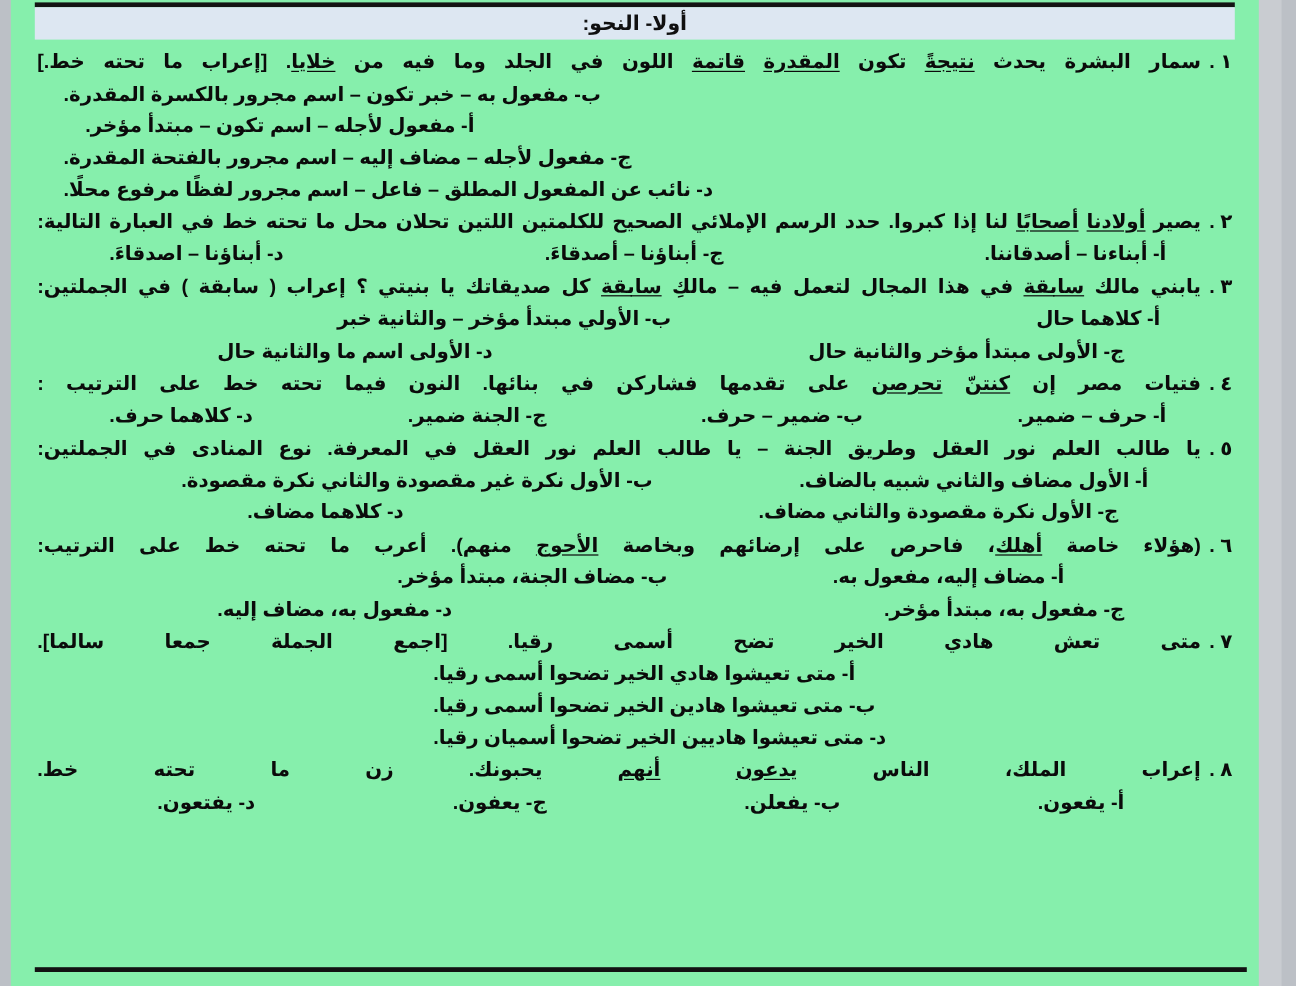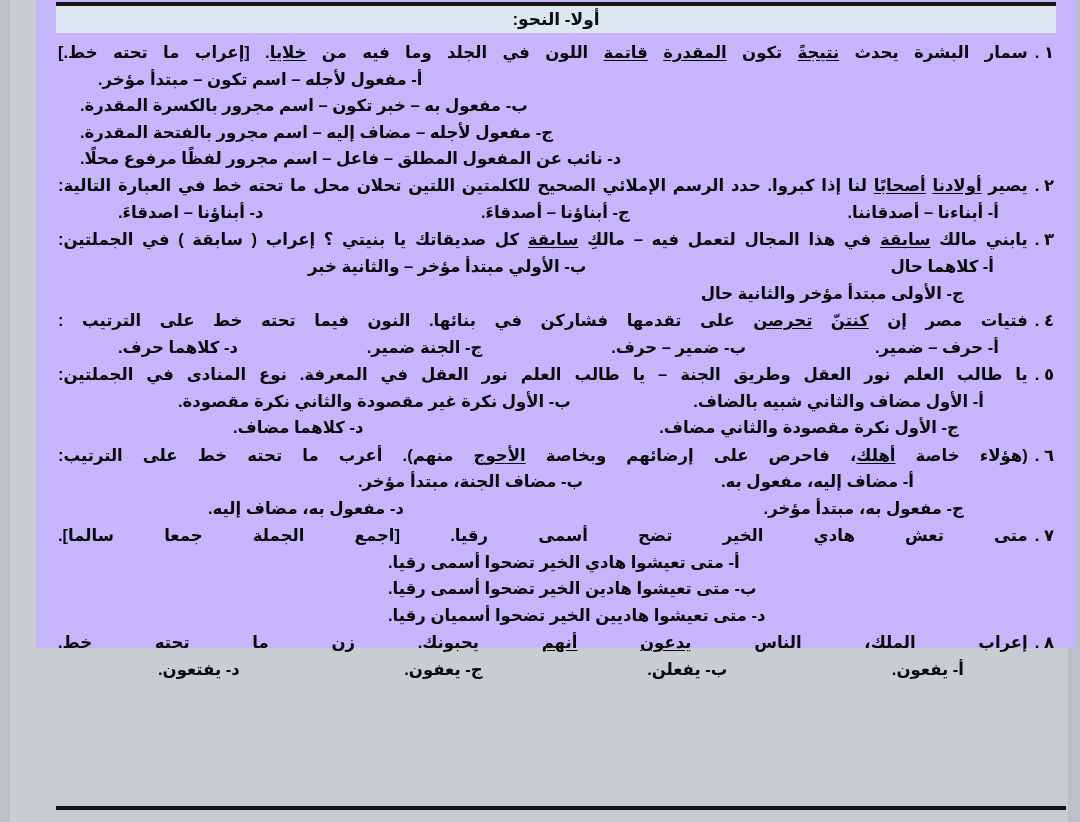--- a/index.html
+++ b/index.html
@@ -14,23 +14,23 @@
     position:relative;
     width:1080px;height:822px;
     background:#c9ccd1;
   }
   
   .gutter-left{position:absolute;left:0;top:0;width:10px;height:822px;background:#bcc0c6;}
   .gutter-right{position:absolute;right:0;top:0;width:12px;height:822px;background:#bcc0c6;}
 
   .page{
     position:absolute;
-    left:36px;top:0;
-    width:1040px;height:648px;
-    background:#c4b5fd;
+    left:9px;top:0;
+    width:1040px;height:822px;
+    background:#86efac;
     box-sizing:border-box;
   }
 
   .content{
     position:absolute;
     left:20px;right:20px;top:0;
     direction:rtl;
     text-align:right;
   }
 
@@ -142,25 +142,25 @@
         <div class="header-title">أولا- النحو:</div>
       </div>
 
       <div class="questions" id="questions-root">
           <div class="q-block">
             <div class="q-stem">
               <span class="q-num">١ .</span>
               <span class="q-text"><span>سمار البشرة يحدث </span><u class="mark">نتيجةً</u><span> تكون </span><u class="mark">المقدرة</u><span> </span><u class="mark">قاتمة</u><span> اللون في الجلد وما فيه من </span><u class="mark">خلايا</u><span>.  [إعراب ما تحته خط.]</span></span>
             </div>
             <div class="opts">
+              <div class="opt-row row-center-right ind-2">
+                <span class="opt">ب- مفعول به – خبر تكون – اسم مجرور بالكسرة المقدرة.</span>
+              </div>
               <div class="opt-row row-center-right ind-1">
                 <span class="opt">أ-   مفعول لأجله – اسم تكون – مبتدأ مؤخر.</span>
-              </div>
-              <div class="opt-row row-center-right ind-2">
-                <span class="opt">ب- مفعول به – خبر تكون – اسم مجرور بالكسرة المقدرة.</span>
               </div>
               <div class="opt-row row-center-right ind-2">
                 <span class="opt">ج- مفعول لأجله – مضاف إليه – اسم مجرور بالفتحة المقدرة.</span>
               </div>
               <div class="opt-row row-center-right ind-2">
                 <span class="opt">د- نائب عن المفعول المطلق – فاعل – اسم مجرور لفظًا مرفوع محلًا.</span>
               </div>
             </div>
           </div>
           <div class="q-block">
@@ -181,20 +181,21 @@
               <span class="q-num">٣ .</span>
               <span class="q-text"><span>يابني مالك </span><u class="mark">سابقة</u><span>  في هذا المجال لتعمل فيه  – مالكِ </span><u class="mark">سابقة</u><span> كل صديقاتك يا بنيتي ؟ إعراب ( سابقة ) في الجملتين:</span></span>
             </div>
             <div class="opts">
               <div class="opt-row row-justify ind-3">
                 <span class="opt">أ- كلاهما حال</span>
                 <span class="opt">ب- الأولي مبتدأ مؤخر – والثانية خبر</span>
               </div>
               <div class="opt-row row-justify ind-4">
                 <span class="opt">ج- الأولى مبتدأ مؤخر والثانية حال</span>
+                <span class="opt">د- الأولى اسم ما والثانية حال</span>
               </div>
             </div>
           </div>
           <div class="q-block">
             <div class="q-stem">
               <span class="q-num">٤ .</span>
               <span class="q-text"><span>فتيات مصر إن </span><u class="mark">كنتنّ</u><span> </span><u class="mark">تحرصن</u><span> على تقدمها فشاركن في بنائها.   النون فيما تحته خط على الترتيب :</span></span>
             </div>
             <div class="opts">
               <div class="opt-row row-justify ind-8">

